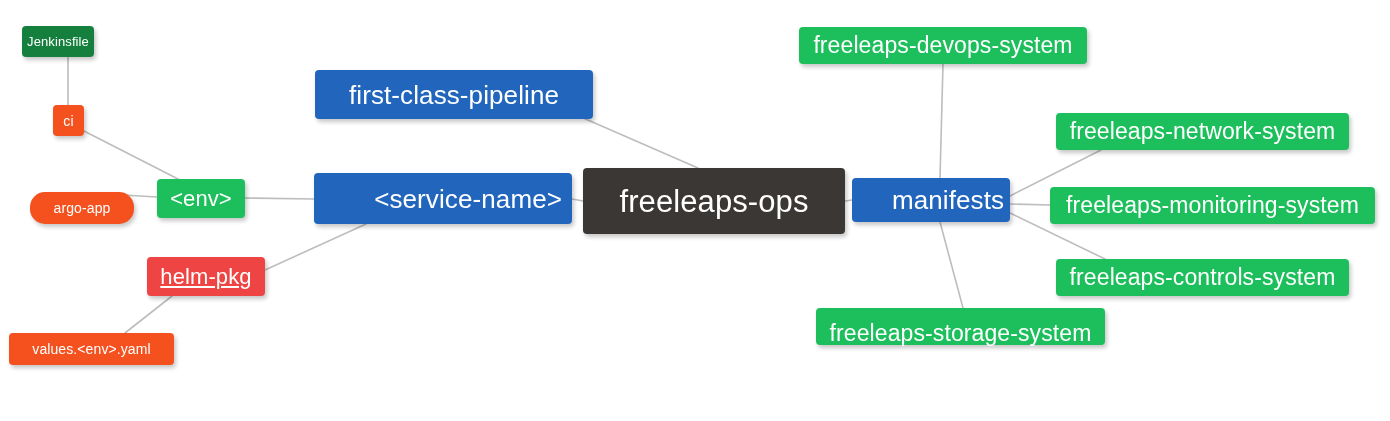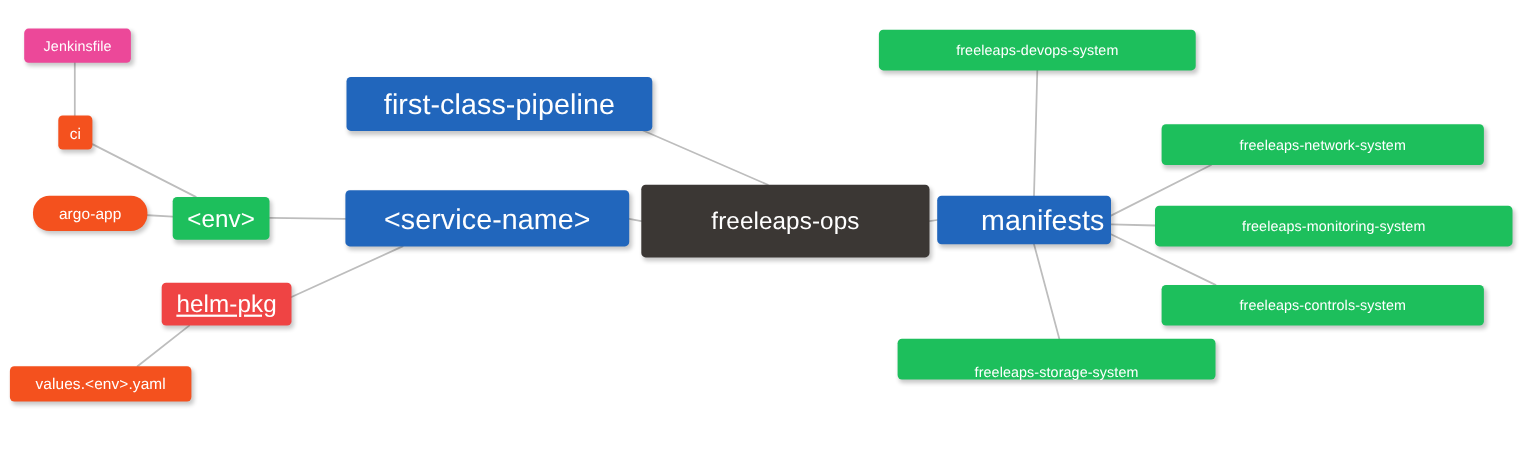--- a/index.html
+++ b/index.html
@@ -36,24 +36,24 @@
     letter-spacing: 0.1px;
     box-shadow: 2px 3px 4px rgba(0,0,0,0.22);
     z-index: 2;
     padding: 0 10px;
   }
   .node-label {
     display: block;
     line-height: 1;
   }
   
-  .tier-root   { font-size: 22px; }
+  .tier-root   { font-size: 31px; }
   .tier-main   { font-size: 26px; }
   .tier-branch { font-size: 22px; }
-  .tier-leaf   { font-size: 13px; }
+  .tier-leaf   { font-size: 23px; }
   .tier-small  { font-size: 14px; }
   .tier-tiny   { font-size: 13px; }
 </style>
 </head>
 <body>
 
 <div id="canvas" style="width: 1390px; height: 421px; background: rgb(255, 255, 255);">
   <svg id="edge-layer" viewBox="0 0 1390 421" width="1390" height="421">
       <line x1="583" y1="201" x2="572" y2="199" stroke="#bdbdbd" stroke-width="1.6" stroke-linecap="round"></line>
       <line x1="845" y1="201" x2="852" y2="200" stroke="#bdbdbd" stroke-width="1.6" stroke-linecap="round"></line>
@@ -67,42 +67,42 @@
       <line x1="940" y1="178" x2="943" y2="64" stroke="#bdbdbd" stroke-width="1.6" stroke-linecap="round"></line>
       <line x1="1010" y1="196" x2="1101" y2="150" stroke="#bdbdbd" stroke-width="1.6" stroke-linecap="round"></line>
       <line x1="1010" y1="204" x2="1050" y2="205" stroke="#bdbdbd" stroke-width="1.6" stroke-linecap="round"></line>
       <line x1="1010" y1="213" x2="1105" y2="259" stroke="#bdbdbd" stroke-width="1.6" stroke-linecap="round"></line>
       <line x1="940" y1="222" x2="963" y2="308" stroke="#bdbdbd" stroke-width="1.6" stroke-linecap="round"></line>
     </svg>
   <div id="node-layer">
       <div class="node tier-root" style="left: 583px; top: 168px; width: 262px; height: 66px; background: rgb(59, 55, 52);">
         <span class="node-label">freeleaps-ops</span>
       </div>
-      <div class="node tier-main" style="left: 314px; top: 173px; width: 258px; height: 51px; background: rgb(33, 102, 188);">
+      <div class="node tier-main" style="left: 314px; top: 173px; width: 258px; height: 51px; background: rgb(33, 102, 188); justify-content: flex-end;">
         <span class="node-label">&lt;service-name&gt;</span>
       </div>
       <div class="node tier-main" style="left: 852px; top: 178px; width: 158px; height: 44px; background: rgb(33, 102, 188); padding-left: 44px;">
         <span class="node-label">manifests</span>
       </div>
       <div class="node tier-main" style="left: 315px; top: 38px; width: 278px; height: 49px; background: rgb(33, 102, 188); margin-top: 32px;">
         <span class="node-label">first-class-pipeline</span>
       </div>
       <div class="node tier-branch" style="left: 157px; top: 179px; width: 88px; height: 39px; background: rgb(29, 191, 92);">
         <span class="node-label">&lt;env&gt;</span>
       </div>
       <div class="node tier-branch" style="left: 147px; top: 257px; width: 118px; height: 39px; background: #ef4444; text-decoration: underline;">
         <span class="node-label">helm-pkg</span>
       </div>
-      <div class="node tier-tiny" style="left: 22px; top: 26px; width: 97px; height: 31px; background: #ec4899;">
+      <div class="node tier-tiny" style="left: 22px; top: 26px; width: 72px; height: 31px; background: #15803d;">
         <span class="node-label">Jenkinsfile</span>
       </div>
       <div class="node tier-small" style="left: 53px; top: 105px; width: 31px; height: 31px; background: rgb(244, 81, 30);">
         <span class="node-label">ci</span>
       </div>
-      <div class="node tier-small" style="left: 30px; top: 178px; width: 104px; height: 32px; background: rgb(244, 81, 30); border-radius: 15px;">
+      <div class="node tier-small" style="left: 30px; top: 192px; width: 104px; height: 32px; background: rgb(244, 81, 30); border-radius: 15px;">
         <span class="node-label">argo-app</span>
       </div>
       <div class="node tier-small" style="left: 9px; top: 333px; width: 165px; height: 32px; background: rgb(244, 81, 30);">
         <span class="node-label">values.&lt;env&gt;.yaml</span>
       </div>
       <div class="node tier-leaf" style="left: 799px; top: 27px; width: 288px; height: 37px; background: rgb(29, 191, 92);">
         <span class="node-label">freeleaps-devops-system</span>
       </div>
       <div class="node tier-leaf" style="left: 1056px; top: 113px; width: 293px; height: 37px; background: rgb(29, 191, 92);">
         <span class="node-label">freeleaps-network-system</span>

